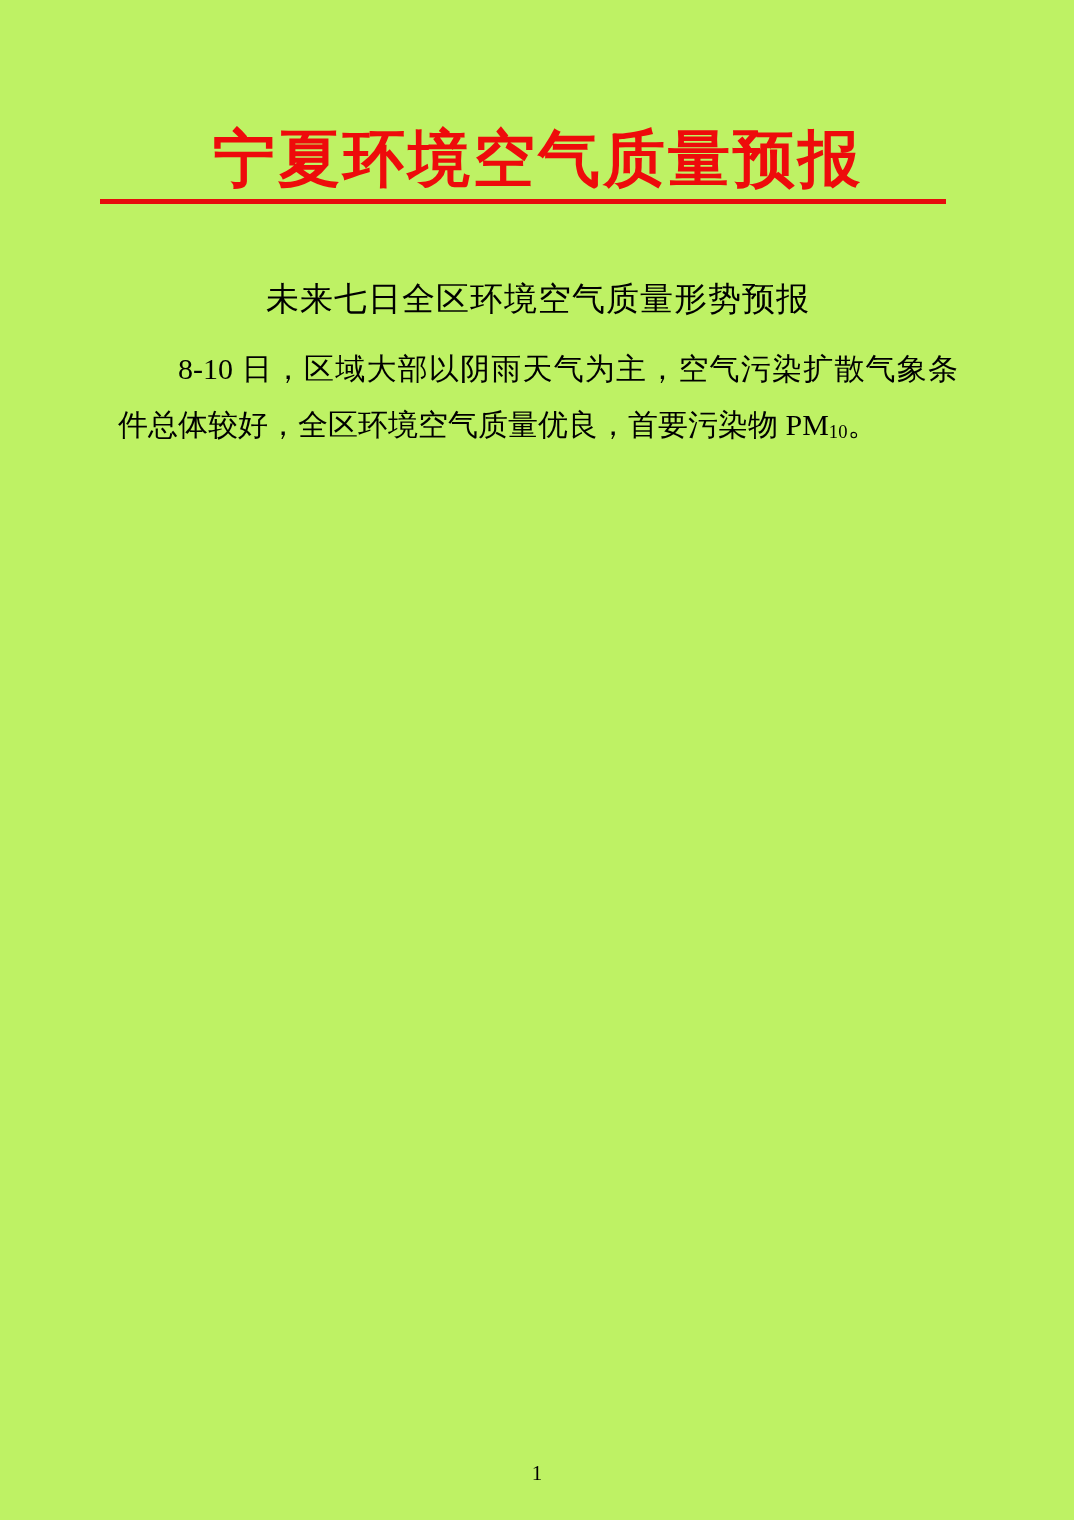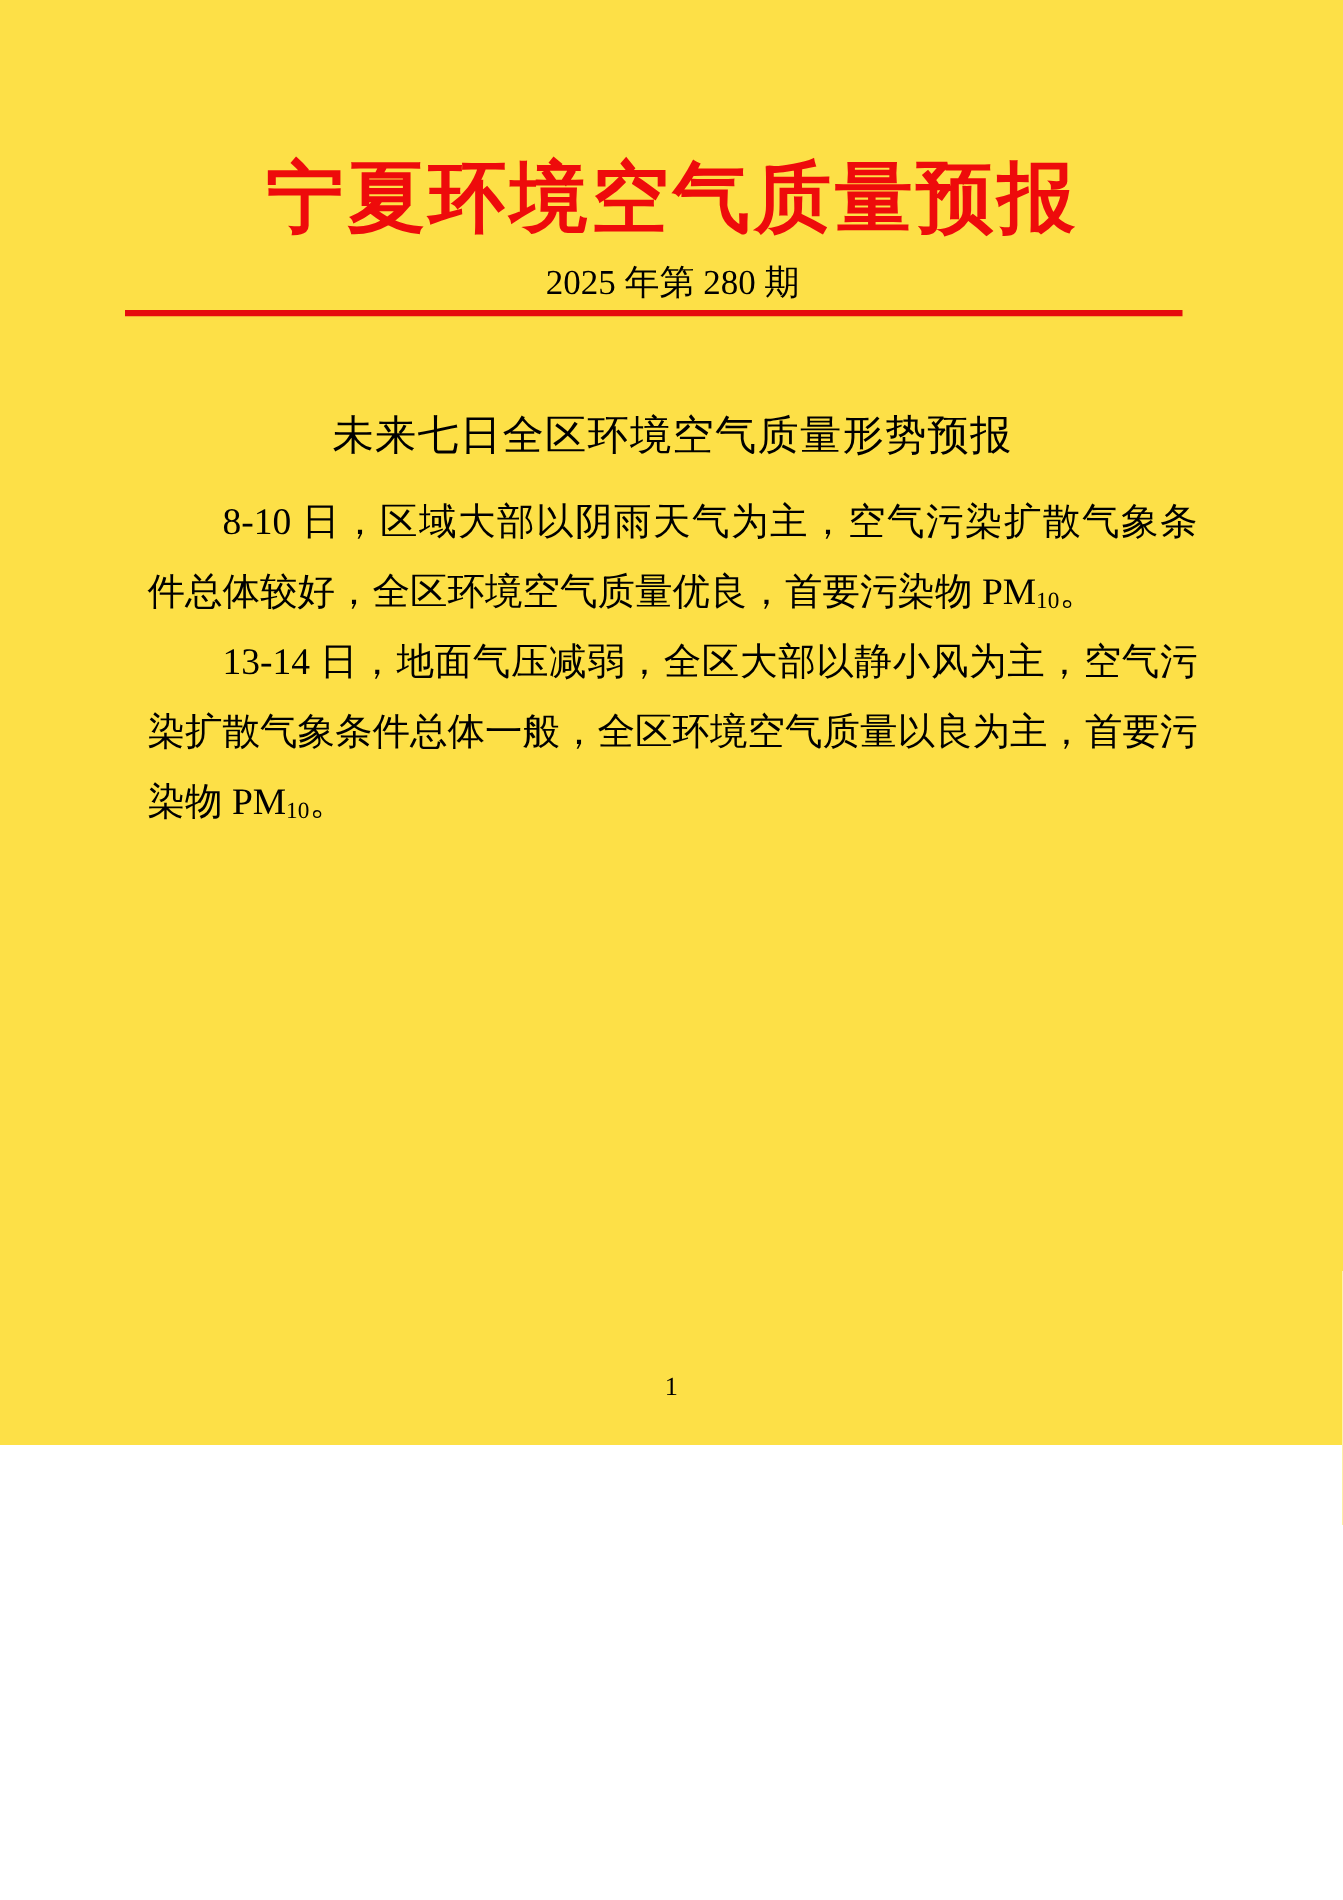--- a/index.html
+++ b/index.html
@@ -3,23 +3,23 @@
 <meta charset="utf-8">
 <style>
   html, body {
     margin: 0;
     padding: 0;
     background: #ffffff;
   }
   .page {
     position: relative;
     width: 1074px;
-    height: 1156px;
+    height: 1520px;
     margin: 0 auto;
-    background: #fde047;
+    background: #bef264;
     box-sizing: border-box;
     padding: 0 116px 0 118px;
     font-family: "Liberation Serif", "DejaVu Serif", serif;
     color: #000000;
     overflow: hidden;
   }
   .doc-title {
     margin: 122px 0 0 0;
     font-size: 62px;
     line-height: 1.2;
@@ -90,31 +90,27 @@
     line-height: 26px;
   }
 </style>
 </head>
 <body>
 
 <div class="page">
 
   <h1 class="doc-title">宁夏环境空气质量预报</h1>
 
-  <div class="issue-line">2025 年第 280 期</div>
 
 
   <div class="red-rule"></div>
 
   <h2 class="section-heading">未来七日全区环境空气质量形势预报</h2>
 
   <p class="body-para">
     <span>8-10 日，区域大部以阴雨天气为主，空气污染扩散气象条件总体较好，全区环境空气质量优良，首要污染物 </span><span>PM</span><span class="pm-sub">10</span><span>。</span>
   </p>
 
 
-  <p class="body-para">
-    <span>13-14 日，地面气压减弱，全区大部以静小风为主，空气污染扩散气象条件总体一般，全区环境空气质量以良为主，首要污染物 </span><span>PM</span><span class="pm-sub">10</span><span>。</span>
-  </p>
 
   <div class="page-number">1</div>
 
 </div>
 
 </body></html>

